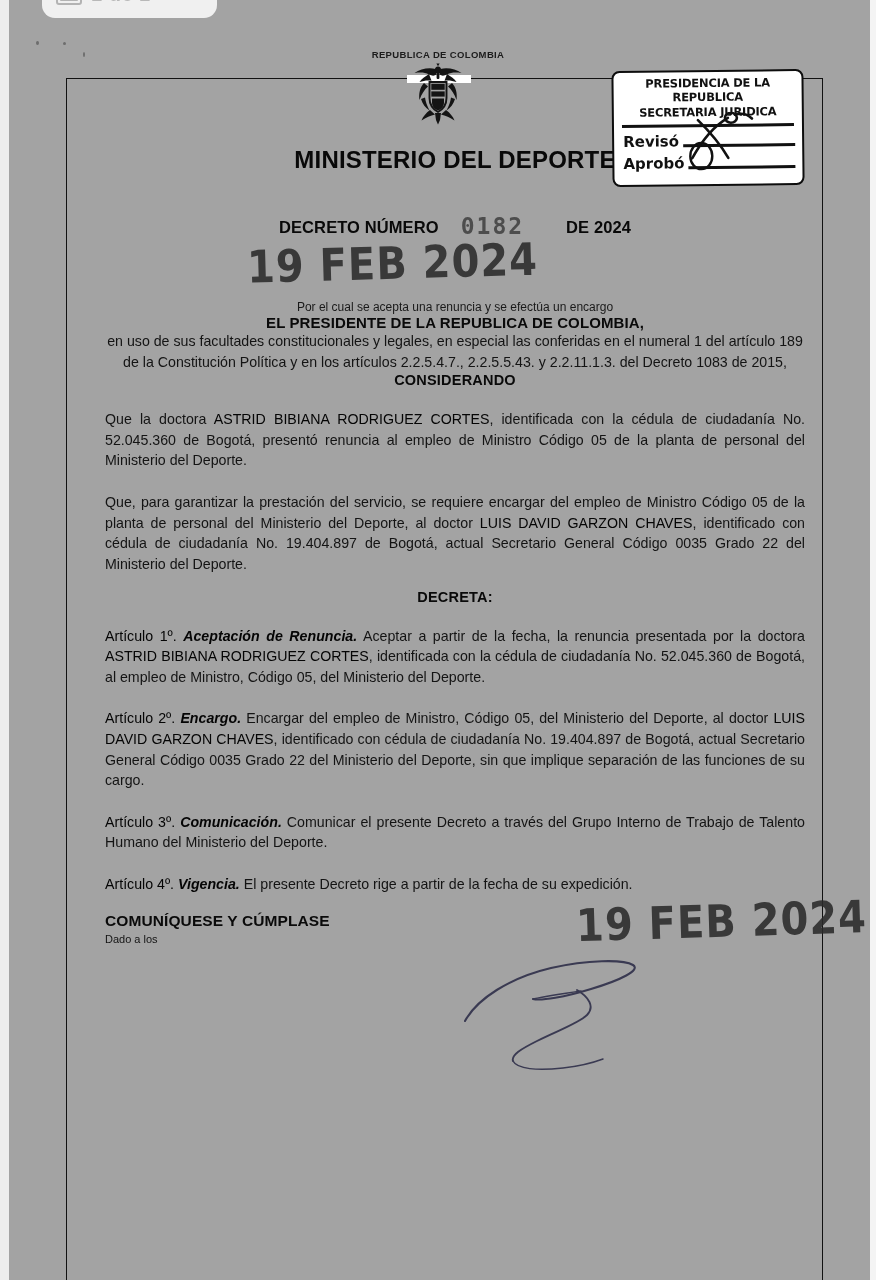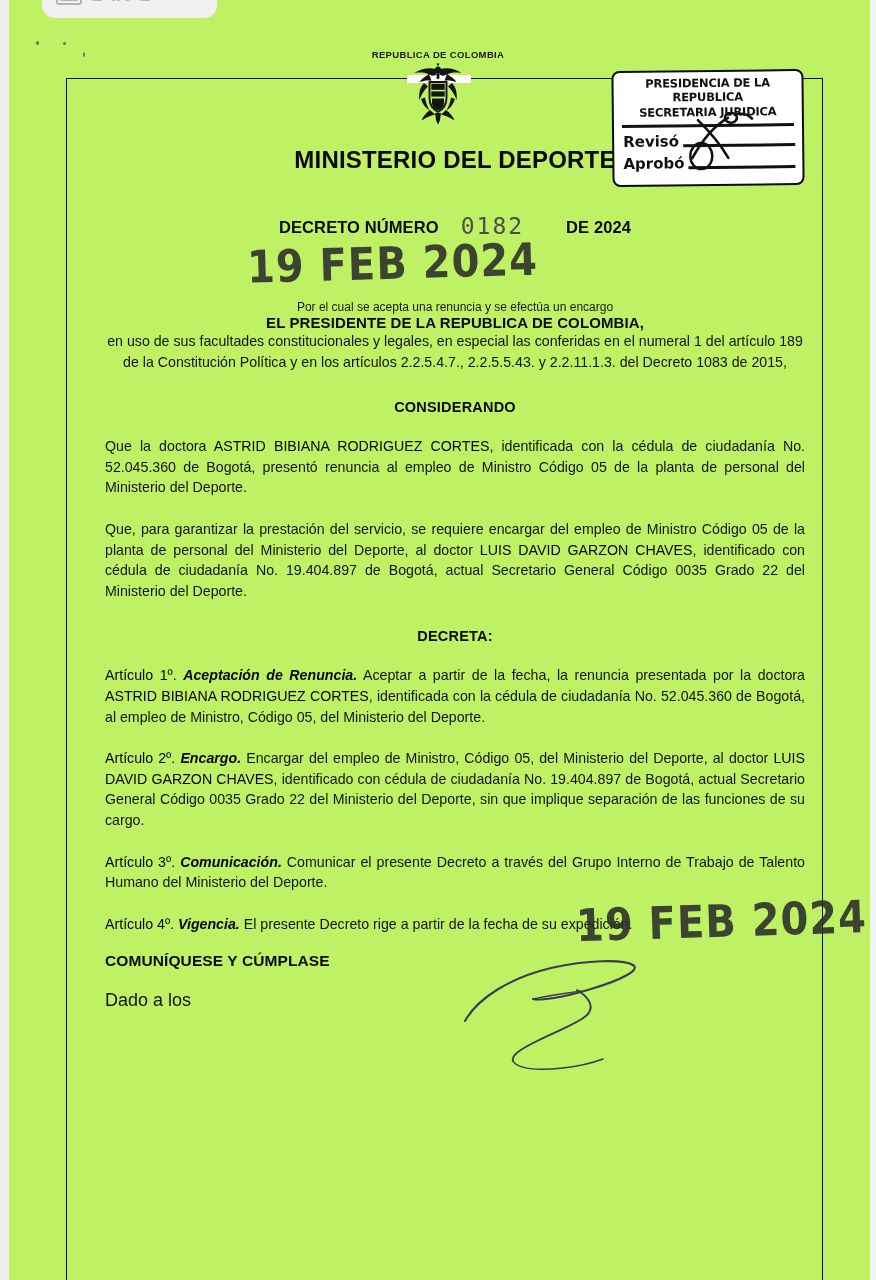--- a/index.html
+++ b/index.html
@@ -14,21 +14,21 @@
     overflow: hidden;
     font-family: "Liberation Sans", sans-serif;
     color: #0a0a0a;
     -webkit-font-smoothing: antialiased;
   }
 
   
   #scan-canvas {
     position: absolute;
     inset: 0;
-    background: #bef264;
+    background: #a3a3a3;
   }
   
   .gutter-left {
     position: absolute;
     left: 0; top: 0;
     width: 9px; height: 1280px;
     background: #ededed;
   }
   .gutter-right {
     position: absolute;
@@ -204,21 +204,21 @@
     text-align: center;
     margin-top: 39px;
     font-size: 16.5px;
     font-weight: 700;
     color: #090909;
     letter-spacing: .1px;
     white-space: nowrap;
   }
   .decree-number-row .num {
     font-family: "DejaVu Sans Mono", monospace;
-    font-weight: 400;
+    font-weight: 700;
     font-size: 23px;
     letter-spacing: 2px;
     color: #4d4d4d;
     padding: 0 22px;
     vertical-align: -1px;
   }
   .decree-number-row .year { padding-left: 20px; }
 
   .subtitle-line {
     text-align: center;
@@ -264,21 +264,20 @@
     font-size: 14.2px;
     line-height: 1.45;
     color: #141414;
   }
 
   .section-heading {
     text-align: center;
     font-size: 14.5px;
     font-weight: 700;
     color: #0a0a0a;
-    margin-top: 27px;
     letter-spacing: .2px;
   }
 
   .para {
     margin-top: 21px;
     text-align: justify;
     text-justify: inter-word;
     font-size: 14.2px;
     line-height: 1.45;
     color: #141414;
@@ -291,23 +290,23 @@
     text-align: left;
   }
   .comuniquese {
     font-size: 15.5px;
     font-weight: 700;
     color: #0a0a0a;
     letter-spacing: .1px;
     padding-right: 162px;
   }
   .dado-a-los {
-    font-size: 18px;
+    font-size: 11px;
     color: #141414;
-    margin-top: 20px;
+    margin-top: 3px;
     padding-right: 230px;
   }
 
   #signature-mark {
     position: absolute;
     left: 455px;
     top: 955px;
     width: 230px;
     height: 135px;
     z-index: 14;

